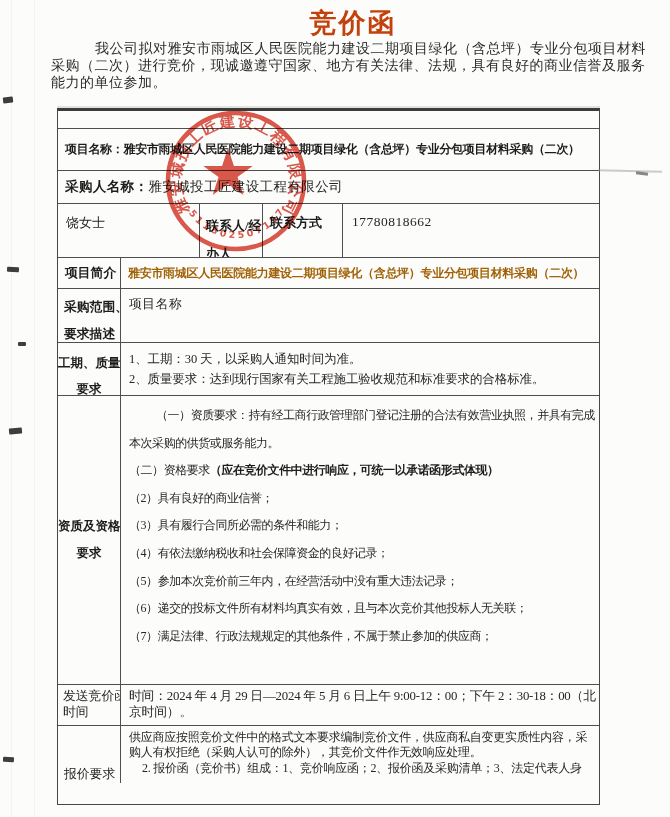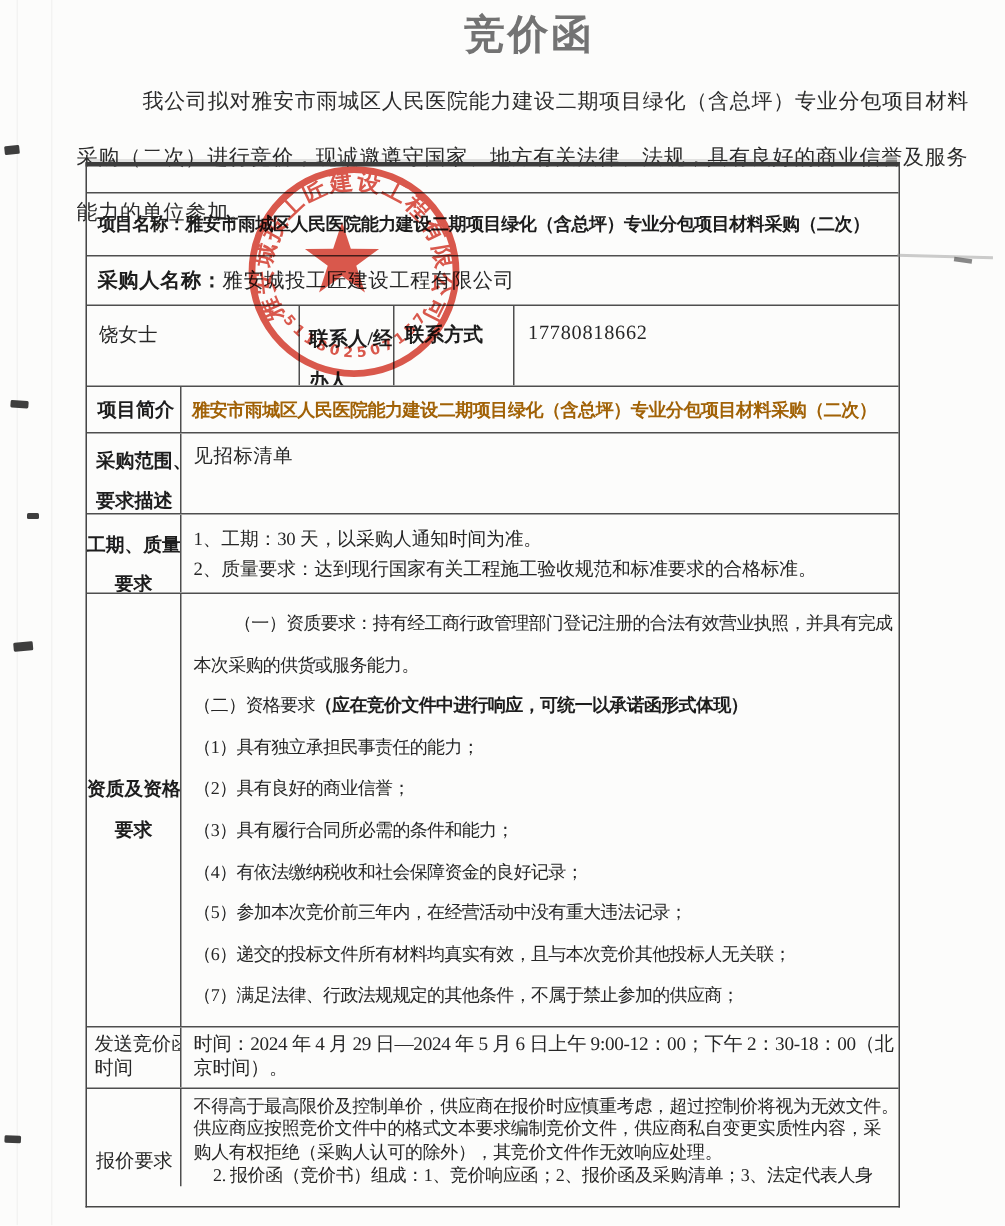--- a/index.html
+++ b/index.html
@@ -8,26 +8,26 @@
     background:#fcfcfb;
     font-family:"Liberation Serif","DejaVu Serif",serif;
     color:#262626;
   }
   
   .fold{position:absolute;top:0;bottom:0;width:1px;background:rgba(0,0,0,0.035);}
   .fold.f1{left:11px;} .fold.f2{left:34px;}
 
   .doc-title{
     position:absolute;left:0;top:5px;width:100%;text-align:center;
-    font-size:27px;font-weight:bold;color:#737373;letter-spacing:2px;
+    font-size:27px;font-weight:bold;color:#c2410c;letter-spacing:2px;
     text-indent:36px;
   }
   .intro{position:absolute;left:51px;top:41px;width:600px;font-size:14px;
          line-height:16.8px;letter-spacing:0.5px;color:#2c2c2c;}
-  .intro .ln{white-space:nowrap;margin-top:20px;}
+  .intro .ln{white-space:nowrap;}
   .intro .ln.first{padding-left:44px;}
 
   
   .tbl{
     position:absolute;left:57px;top:108px;width:543px;height:697px;
     box-sizing:border-box;
     border:1.5px solid #474747;border-top:3px solid #3c3c3c;
     box-shadow:0 -2px 0 rgba(0,0,0,0.10);
     background:transparent;
   }
@@ -129,21 +129,21 @@
   <div class="row r4">
     <div class="cell lab nw">项目简介</div>
     <div class="cell grow val nw">雅安市雨城区人民医院能力建设二期项目绿化（含总坪）专业分包项目材料采购（二次）</div>
   </div>
 
   <div class="row r5">
     <div class="cell lab">
       <div class="nw">采购范围、</div>
       <div class="nw">要求描述</div>
     </div>
-    <div class="cell grow val nw">见招标清单</div>
+    <div class="cell grow val nw">项目名称</div>
   </div>
 
   <div class="row r6">
     <div class="cell lab">
       <div class="nw">工期、质量</div>
       <div class="nw">要求</div>
     </div>
     <div class="cell grow val">
       <div class="nw">1、工期：30 天，以采购人通知时间为准。</div>
       <div class="nw">2、质量要求：达到现行国家有关工程施工验收规范和标准要求的合格标准。</div>
@@ -152,21 +152,20 @@
 
   <div class="row r7">
     <div class="cell lab">
       <div class="nw">资质及资格</div>
       <div class="nw">要求</div>
     </div>
     <div class="cell grow val">
       <div class="nw ind">（一）资质要求：持有经工商行政管理部门登记注册的合法有效营业执照，并具有完成</div>
       <div class="nw">本次采购的供货或服务能力。</div>
       <div class="nw"><span>（二）资格要求</span><b>（应在竞价文件中进行响应，可统一以承诺函形式体现）</b></div>
-      <div class="nw">（1）具有独立承担民事责任的能力；</div>
       <div class="nw">（2）具有良好的商业信誉；</div>
       <div class="nw">（3）具有履行合同所必需的条件和能力；</div>
       <div class="nw">（4）有依法缴纳税收和社会保障资金的良好记录；</div>
       <div class="nw">（5）参加本次竞价前三年内，在经营活动中没有重大违法记录；</div>
       <div class="nw">（6）递交的投标文件所有材料均真实有效，且与本次竞价其他投标人无关联；</div>
       <div class="nw">（7）满足法律、行政法规规定的其他条件，不属于禁止参加的供应商；</div>
     </div>
   </div>
 
   <div class="row r8">
@@ -176,21 +175,20 @@
     </div>
     <div class="cell grow val">
       <div class="nw">时间：2024 年 4 月 29 日—2024 年 5 月 6 日上午 9:00-12：00；下午 2：30-18：00（北</div>
       <div class="nw">京时间）。</div>
     </div>
   </div>
 
   <div class="row r9">
     <div class="cell lab nw">报价要求</div>
     <div class="cell grow val">
-      <div class="nw">不得高于最高限价及控制单价，供应商在报价时应慎重考虑，超过控制价将视为无效文件。</div>
       <div class="nw">供应商应按照竞价文件中的格式文本要求编制竞价文件，供应商私自变更实质性内容，采</div>
       <div class="nw">购人有权拒绝（采购人认可的除外），其竞价文件作无效响应处理。</div>
       <div class="nw ind1">2. 报价函（竞价书）组成：1、竞价响应函；2、报价函及采购清单；3、法定代表人身</div>
     </div>
   </div>
 </div>
 
 <div class="seal">
   <svg viewBox="0 0 154 154">
     <circle cx="77" cy="77" r="68" fill="none" stroke="currentColor" stroke-width="4.5"></circle>

